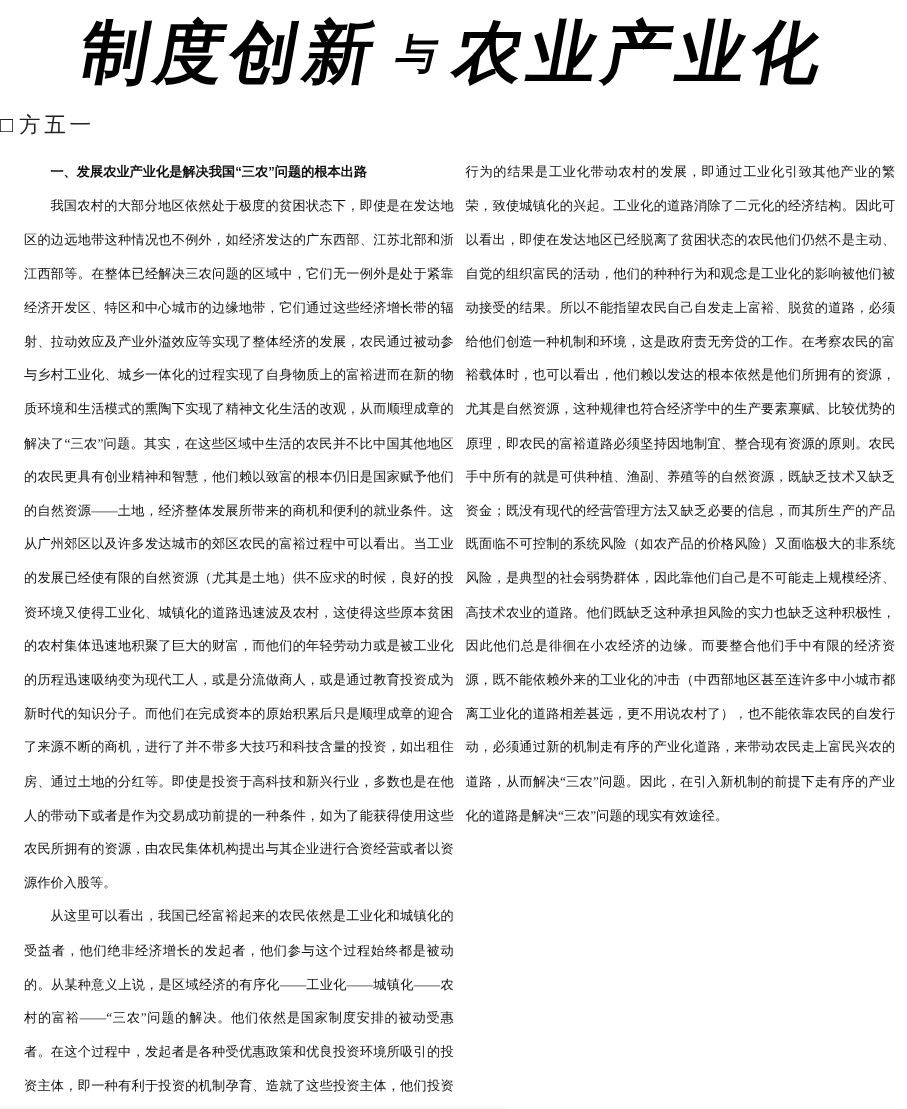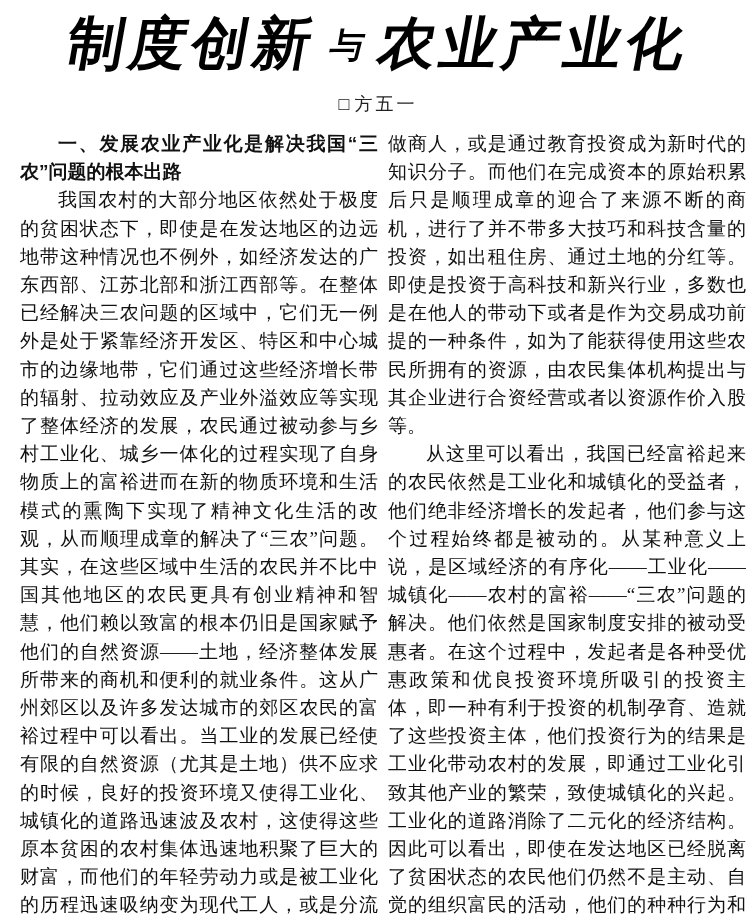--- a/index.html
+++ b/index.html
@@ -34,21 +34,20 @@
   .title-conn{
     font-size:34px;
     display:inline-block;
     margin:0 10px;
     vertical-align:6px;
     font-weight:900;
   }
   .author-row{
     position:absolute;
     top:92px;left:0;right:0;
-    text-align:center;
     font-size:18px;
     letter-spacing:3px;
     color:#222;
   }
   .author-mark{
     display:inline-block;
     margin-right:2px;
     font-size:18px;
   }
   .article{
@@ -63,21 +62,21 @@
     overflow:hidden;
     font-size:13.4px;
     line-height:28.2px;
     text-align:justify;
     color:#111;
   }
   .article p, .article h3, .article h4{
     margin:0;
     padding:0;
     text-indent:2em;
-    font-size:19px;
+    font-size:11px;
     line-height:28.2px;
   }
   .article h3{
     font-family:"Liberation Sans","DejaVu Sans",sans-serif;
     font-weight:bold;
   }
 </style>
 </head>
 <body>
 

